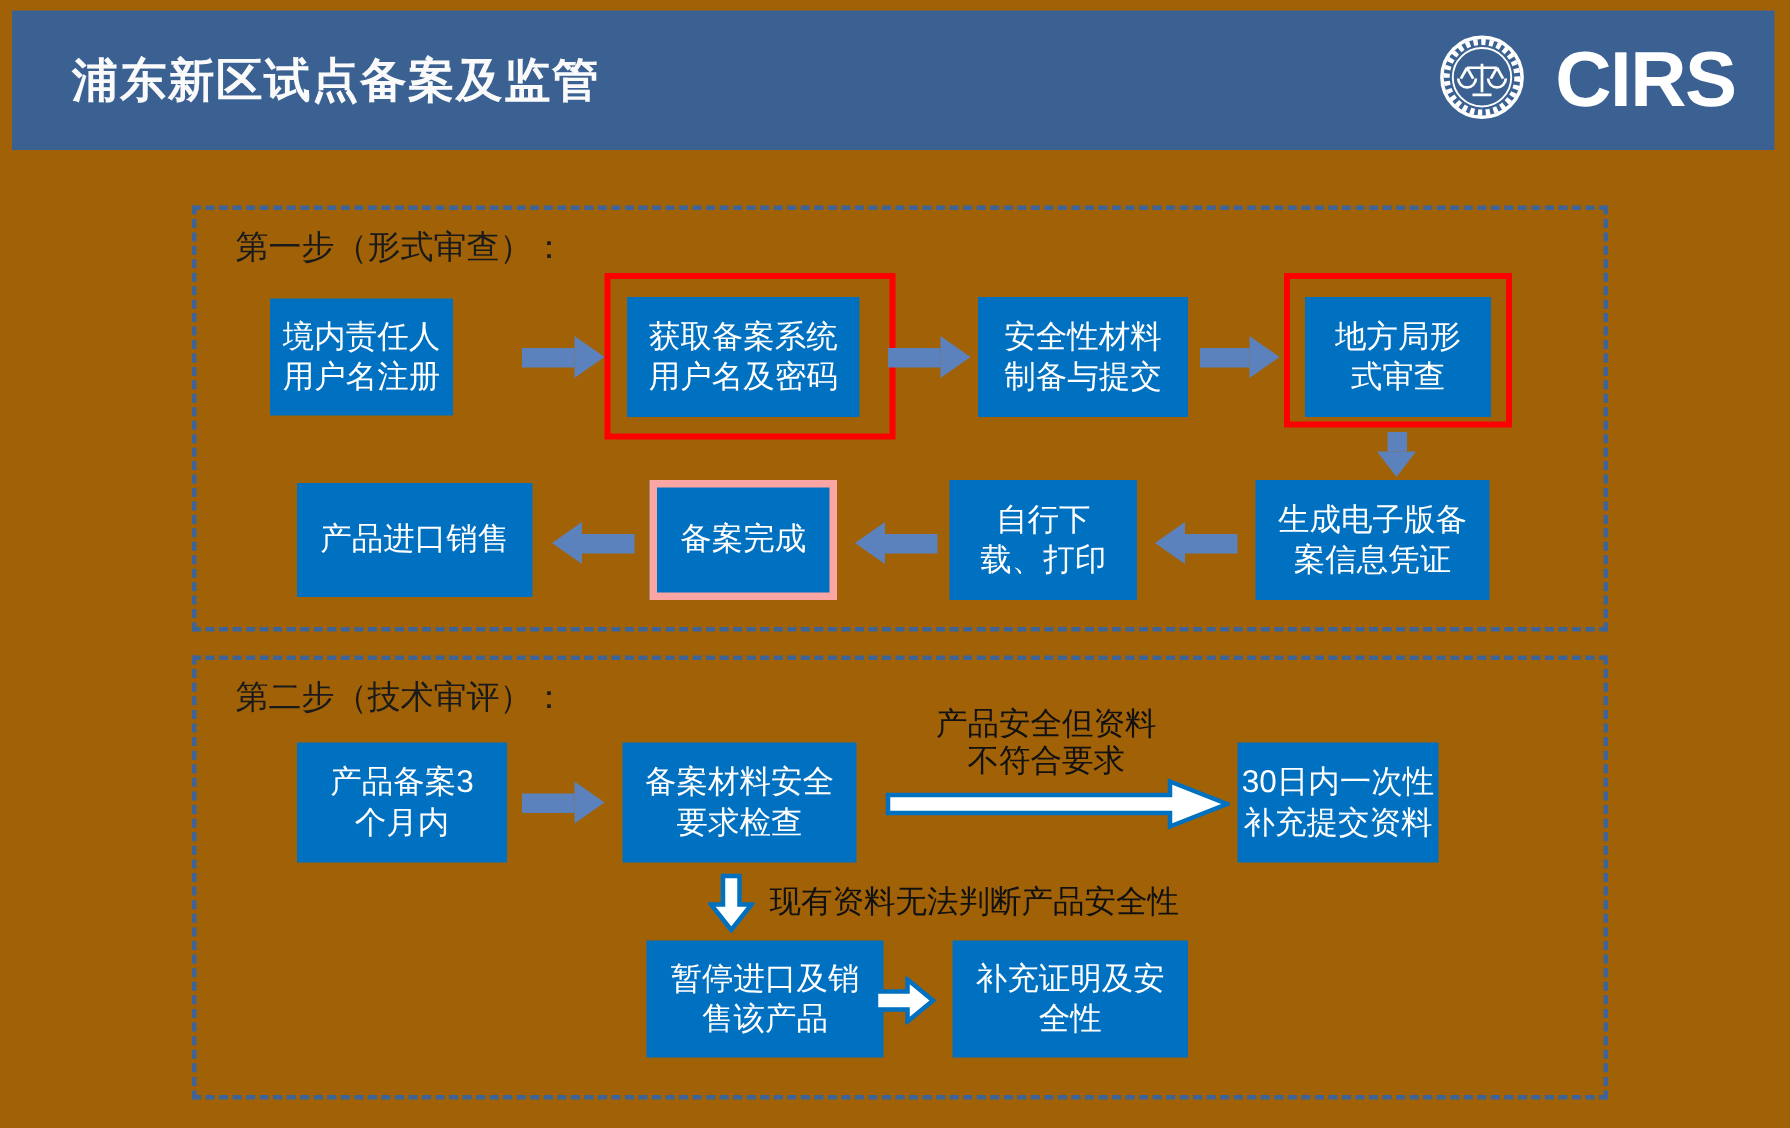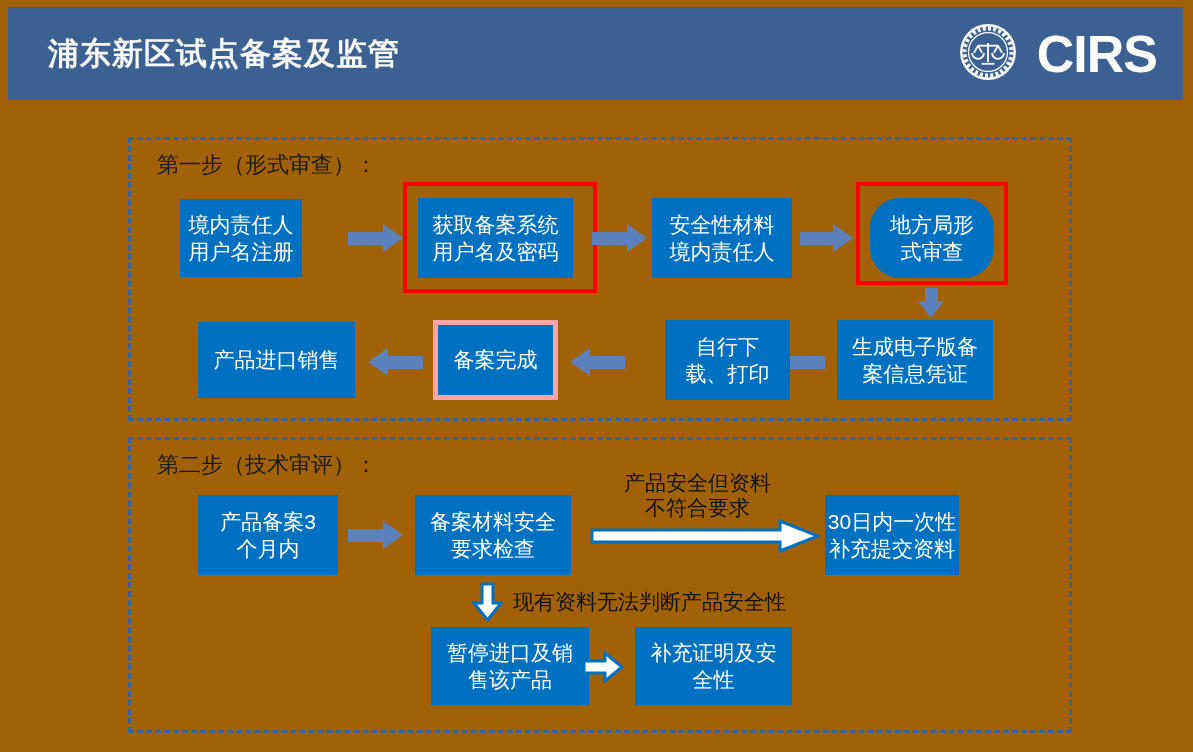--- a/index.html
+++ b/index.html
@@ -92,45 +92,45 @@
   <div class="hl" style="left:403px; top:182px; width:194px; height:111px;"></div>
   <div class="node" style="left:418px; top:198px; width:155px; height:80px;">获取备案系统
 用户名及密码</div>
 
   <div class="arr" style="left:592px; top:224px;">
     <div class="sh" style="width:35px;"></div>
       <div class="hd-r"></div>
   </div>
 
   <div class="node" style="left:652px; top:198px; width:140px; height:80px;">安全性材料
-境内责任人</div>
+制备与提交</div>
 
   <div class="arr" style="left:800px; top:224px;">
     <div class="sh" style="width:33px;"></div>
       <div class="hd-r"></div>
   </div>
 
   <div class="hl" style="left:856px; top:182px; width:152px; height:103px;"></div>
-  <div class="node" style="left:870px; top:198px; width:124px; height:80px;border-radius:30px;">地方局形
+  <div class="node" style="left:870px; top:198px; width:124px; height:80px;">地方局形
 式审查</div>
 
   <div class="arr-d" style="left:918px; top:288px;">
     <div class="shv" style="height:13px;"></div>
       <div class="hd-d"></div>
   </div>
 
   <div class="node" style="left:837px; top:320px; width:156px; height:80px;">生成电子版备
 案信息凭证</div>
 
   <div class="arr" style="left:770px; top:348px;">
     <div class="hd-l"></div>
       <div class="sh" style="width:35px;"></div>
   </div>
 
-  <div class="node" style="left:633px; top:320px; width:125px; height:80px;margin-left:32px;">自行下
+  <div class="node" style="left:633px; top:320px; width:125px; height:80px;">自行下
 载、打印</div>
 
   <div class="arr" style="left:570px; top:348px;">
     <div class="hd-l"></div>
       <div class="sh" style="width:35px;"></div>
   </div>
 
   <div class="node done" style="left:433px; top:320px; width:125px; height:80px;">备案完成</div>
 
   <div class="arr" style="left:368px; top:348px;">

